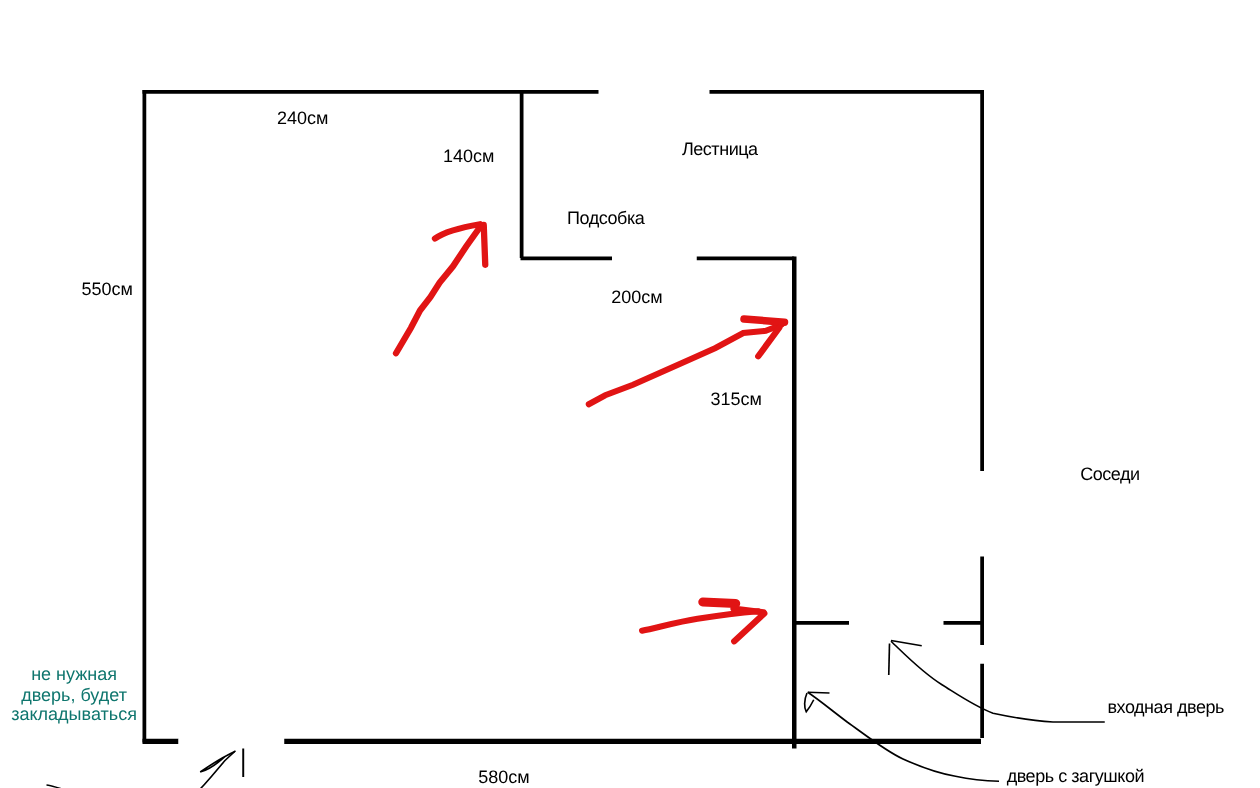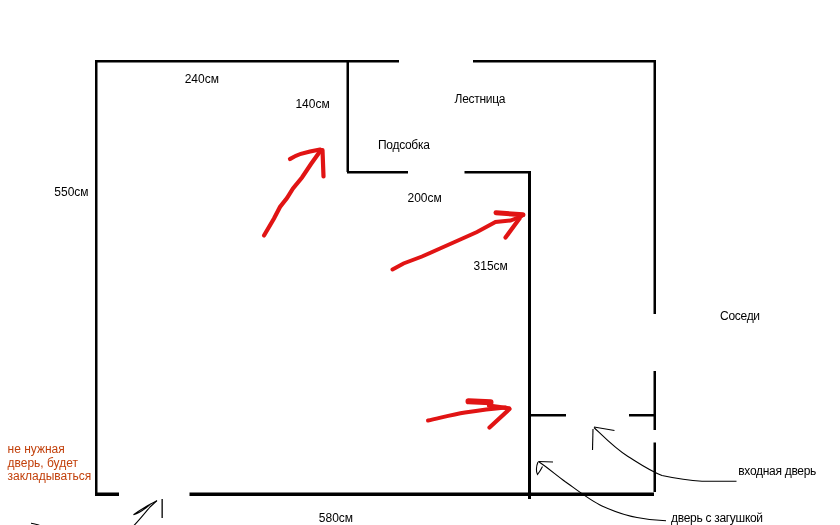--- a/index.html
+++ b/index.html
@@ -169,14 +169,14 @@
 
 <g>
         <text x="738.3" y="451.4" letter-spacing="-0.3">входная дверь</text>
       </g>
 
 <g>
         <text x="671.1" y="497.6" letter-spacing="-0.3">дверь с загушкой</text>
       </g>
 </svg>
 
-<div style="position:absolute;left:7.5px;top:419px;font-size:12px;line-height:13.7px;color:#c2410c;">не нужная<br>дверь, будет<br>закладываться</div>
+<div style="position:absolute;left:7.5px;top:419px;font-size:12px;line-height:13.7px;color:#0f766e;text-align:center;">не нужная<br>дверь, будет<br>закладываться</div>
 </div>
 
 </body></html>

